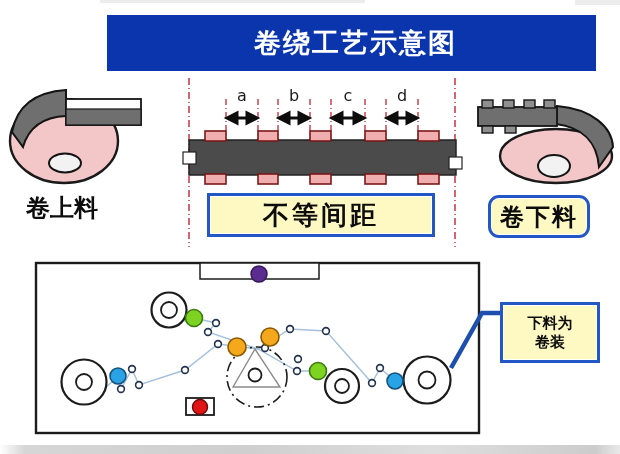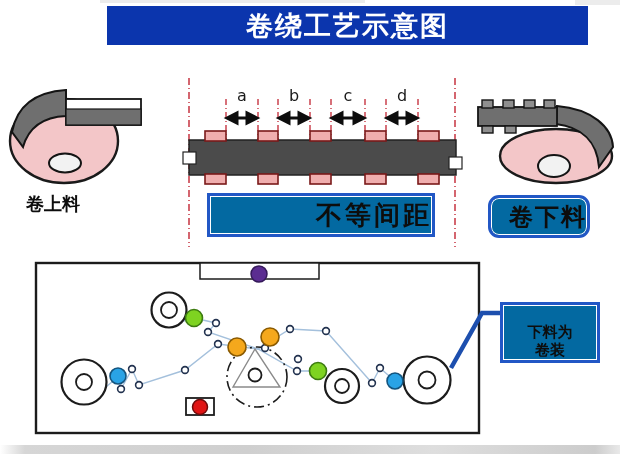--- a/index.html
+++ b/index.html
@@ -2,35 +2,35 @@
 <html><head>
 <meta charset="utf-8">
 <style>
   html,body{margin:0;padding:0;background:#ffffff;}
   .page{
     position:relative;width:620px;height:454px;background:#ffffff;
     overflow:hidden;font-family:"Liberation Sans",sans-serif;color:#111;
   }
   .abs{position:absolute;}
   .banner{
-    left:107px;top:6px;width:481px;height:39px;background:#0b35ad;
-    display:flex;align-items:center;justify-content:center;
+    left:107px;top:15px;width:481px;height:56px;background:#0b35ad;
+    display:flex;align-items:center;justify-content:center;padding-left:8px;
   }
   .banner .t{color:#ffffff;font-size:27px;font-weight:bold;letter-spacing:2px;}
   .cn-label{font-weight:bold;color:#0d0d0d;}
   .blue-box{
-    background:#0369a1;border:3px solid #2257c5;
-    display:flex;align-items:center;justify-content:flex-end;
+    background:#fef9c3;border:3px solid #2257c5;
+    display:flex;align-items:center;justify-content:center;
     box-shadow:0 0 0 1px #ffffff inset;
   }
   .spacing-box{left:207px;top:193px;width:222px;height:38px;}
   .spacing-box .t{font-size:26px;font-weight:bold;letter-spacing:3px;}
   .unload-box{left:488px;top:195px;width:96px;height:37px;border-radius:11px;}
   .unload-box .t{font-size:24px;font-weight:bold;letter-spacing:2px;}
-  .load-label{left:26px;top:192px;width:110px;font-size:18px;}
+  .load-label{left:26px;top:192px;width:110px;font-size:24px;}
   .callout-box{left:500px;top:302px;width:94px;height:55px;flex-direction:column;line-height:1.25;}
   .callout-box .t{font-size:15px;font-weight:bold;}
   .artifact{background:#ececec;}
   .bottom-strip{left:0;top:445px;width:620px;height:9px;
     background:linear-gradient(90deg,#ffffff 0%,#d6d6d6 4%,#cfcfcf 40%,#dedede 70%,#cccccc 96%,#e9e9e9 100%);}
   svg text{font-family:"DejaVu Sans","Liberation Sans",sans-serif;}
 </style>
 </head>
 <body>
 

